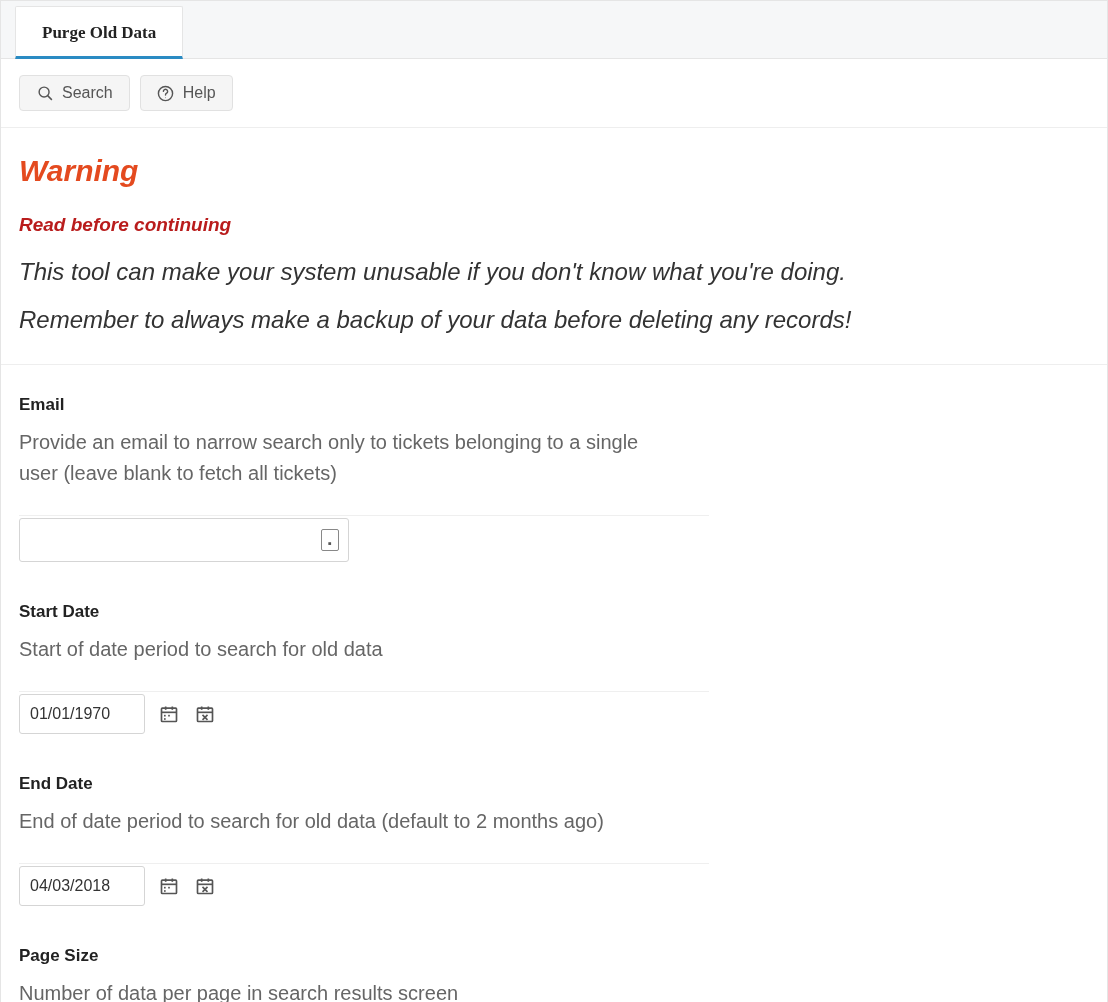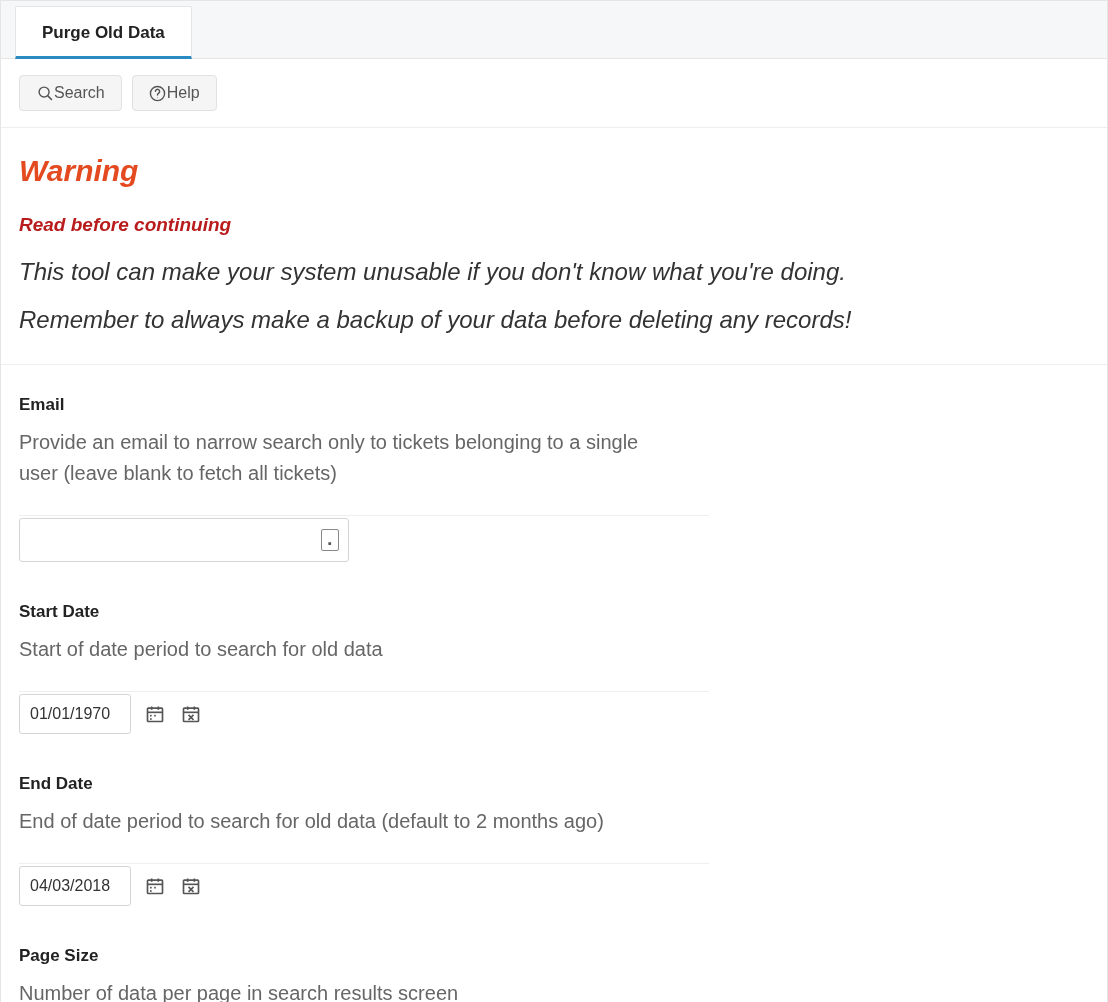--- a/index.html
+++ b/index.html
@@ -13,20 +13,21 @@
     border: 1px solid #e5e5e5;
     background: #fff;
   }
   .tabbar {
     background: #f6f7f8;
     border-bottom: 1px solid #e5e5e5;
     display: flex;
     align-items: flex-end;
     height: 58px;
     padding: 0;
+    font-family: Liberation Serif, serif;
   }
   .tab {
     background: #ffffff;
     border-top: 1px solid #e5e5e5;
     border-left: 1px solid #e5e5e5;
     border-right: 1px solid #e5e5e5;
     border-bottom: 3px solid #2a8bc3;
     padding: 16px 26px 13px 26px;
     font-size: 17px;
     font-weight: 700;
@@ -37,21 +38,21 @@
   }
   .toolbar {
     display: flex;
     gap: 10px;
     padding: 16px 18px;
     border-bottom: 1px solid #eee;
   }
   .btn {
     display: inline-flex;
     align-items: center;
-    gap: 0;
+    gap: 8px;
     background: #f5f5f5;
     border: 1px solid #e1e1e1;
     border-radius: 4px;
     padding: 8px 16px;
     font-size: 16px;
     color: #555;
     cursor: pointer;
   }
   .btn .icon { width: 18px; height: 18px; display:inline-flex; align-items:center; justify-content:center; }
   .warning-block {
@@ -118,21 +119,21 @@
   .input-badge {
     position: absolute;
     right: 10px; top: 50%; transform: translateY(-50%);
     width: 18px; height: 22px;
     border: 1px solid #888; border-radius: 2px;
     display:flex; align-items:flex-end; justify-content:center;
     font-size: 11px; color:#555;
     padding-bottom:1px;
   }
   .date-input {
-    width: 112px;
+    width: 126px;
     height: 40px;
     border: 1px solid #d5d5d5;
     border-radius: 3px;
     padding: 0 10px;
     font-size: 16px;
     color: #333;
     background: #fff;
   }
   .num-input {
     width: 120px;

